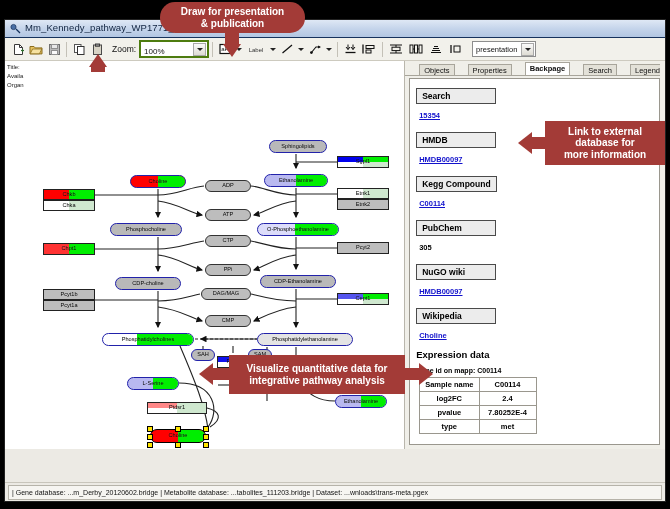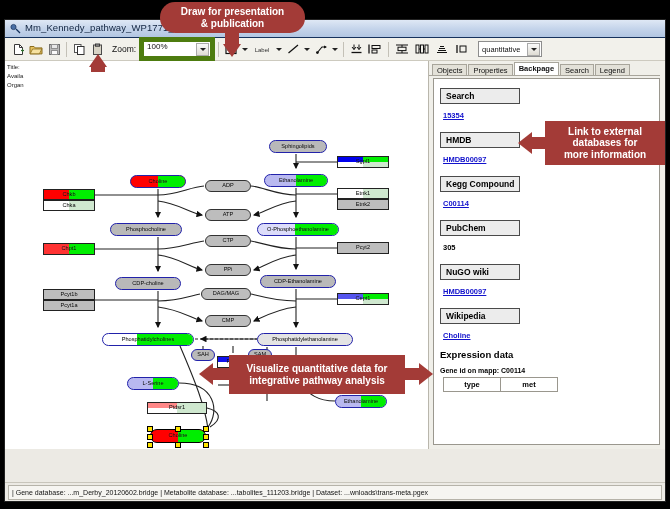--- a/index.html
+++ b/index.html
@@ -19,22 +19,22 @@
 
   .menubar{height:15px;background:#f0efe9;border-bottom:1px solid #cdcabf;
            display:flex;align-items:center;padding-left:5px;gap:9px;}
   .menubar span{font-size:9px;color:#1b1b1b;}
 
   .toolbar{height:22px;background:#f2f1eb;border-bottom:1px solid #cdcabf;
            display:flex;align-items:center;padding-left:4px;gap:0px;position:relative;}
   .tb-btn{width:18px;height:18px;display:flex;align-items:center;justify-content:center;}
   .tb-sep{width:1px;height:15px;background:#c4c1b7;margin:0 3px;}
   .zoom-label{font-size:8.5px;color:#111;margin:0 3px 0 6px;}
-  .zoom-combo{width:66px;height:14px;background:#fff;border:5px solid #4d7c0f;
-              display:flex;align-items:flex-start;position:relative;}
+  .zoom-combo{width:66px;height:14px;background:#fff;border:2px solid #4d7c0f;
+              display:flex;align-items:flex-end;position:relative;}
   .zoom-combo .val{font-size:8px;color:#111;padding-left:3px;}
   .arrowbtn{position:absolute;right:1px;top:1px;width:11px;height:11px;
             background:linear-gradient(#fafafa,#dedcd4);border:1px solid #a9a9a9;
             display:flex;align-items:center;justify-content:center;}
   .caret{width:0;height:0;border-left:3px solid transparent;border-right:3px solid transparent;
          border-top:3px solid #222;}
   .vis-combo{width:62px;height:14px;background:#fff;border:1px solid #8d8d8d;
              display:flex;align-items:center;position:relative;margin-left:6px;}
   .vis-combo .val{font-size:7.5px;color:#111;padding-left:3px;}
   .mini-caret{width:10px;height:11px;display:flex;align-items:center;justify-content:center;}
@@ -58,21 +58,21 @@
   .lbl{position:relative;z-index:3;text-shadow:0 0 1px rgba(255,255,255,.25);}
   .fill{position:absolute;top:0;bottom:0;z-index:1;}
 
   svg.wires{position:absolute;left:0;top:0;width:423px;height:388px;z-index:0;}
 
   
   .handle{position:absolute;width:4px;height:4px;background:#ffe400;border:1px solid #000;
           z-index:9;}
 
   
-  .tabs{display:flex;height:14px;align-items:flex-end;padding-left:3px;gap:1px;
+  .tabs{display:flex;height:14px;align-items:flex-end;padding-left:14px;gap:13px;
         border-bottom:1px solid #a8a59b;background:#f0efe9;}
   .tab{font-size:7.5px;color:#111;padding:1px 4px 1px 4px;background:#e3e1d8;
        border:1px solid #a8a59b;border-bottom:none;height:11px;box-sizing:border-box;}
   .tab.active{background:#fff;font-weight:bold;padding-bottom:2px;height:13px;}
 
   .backpage{position:absolute;left:4px;top:17px;right:5px;bottom:4px;background:#fff;
             border:1px solid #9a978e;overflow:hidden;}
   .bp-inner{padding:6px 0 0 6px;}
   .bp-head{display:inline-block;background:#ececec;border:1px solid #4a4a4a;
            font-size:8.5px;font-weight:bold;color:#000;padding:2px 5px;min-width:68px;}
@@ -241,21 +241,21 @@
             <path d="M3 9.5h10M4 7.5h8M5 5.5h6M6 3.5h4" stroke="#111" stroke-width="1.1"></path>
           </svg>
       </div>
       <div class="tb-btn" style="width:20px">
         <svg width="16" height="12" viewBox="0 0 16 12">
             <path d="M3 2v8" stroke="#111" stroke-width="1.3"></path>
             <rect x="6" y="3" width="6" height="6" fill="none" stroke="#111"></rect>
           </svg>
       </div>
       <div class="vis-combo">
-        <div class="val">quantitative</div>
+        <div class="val">presentation</div>
         <div class="arrowbtn">
             <div class="caret"></div>
           </div>
       </div>
     </div>
 
     <div class="body-split">
 
       <div class="canvas-wrap">
 
@@ -511,20 +511,32 @@
             </div>
             <div class="bp-row">
               <div class="bp-head">Wikipedia</div><br>
               <a class="bp-link" href="#">Choline</a>
             </div>
 
             <div class="bp-title">Expression data</div>
             <div class="bp-sub">Gene id on mapp: C00114</div>
             <table class="exp">
               <tbody>
+                  <tr>
+                <td>Sample name</td>
+                <td>C00114</td>
+              </tr>
+              <tr>
+                <td>log2FC</td>
+                <td>2.4</td>
+              </tr>
+              <tr>
+                <td>pvalue</td>
+                <td>7.80252E-4</td>
+              </tr>
               <tr>
                 <td>type</td>
                 <td>met</td>
               </tr>
             </tbody>
               </table>
           </div>
         </div>
         <div class="scrollbar"></div>
       </div>
@@ -545,21 +557,21 @@
   </div>
   <div class="stem" style="left:225px;top:33px;width:14px;height:12px;"></div>
   <div class="tri tri-down" style="left:223px;top:44px;"></div>
 
   <div class="stem" style="left:91px;top:66px;width:14px;height:6px;"></div>
   <div class="tri tri-up" style="left:89px;top:54px;"></div>
 
   <div class="callout" style="left:545px;top:121px;width:120px;height:44px;font-size:10px;">
     <div class="co-text">
       <span>Link  to external</span><br>
-      <span>databases  for</span><br>
+      <span>database  for</span><br>
       <span>more information</span>
     </div>
   </div>
   <div class="stem" style="left:531px;top:137px;width:16px;height:12px;"></div>
   <div class="tri tri-left" style="left:518px;top:132px;"></div>
 
   <div class="callout" style="left:229px;top:355px;width:176px;height:39px;font-size:10px;">
     <div class="co-text">
       <span>Visualize quantitative data  for</span><br>
       <span>integrative pathway analysis</span>

